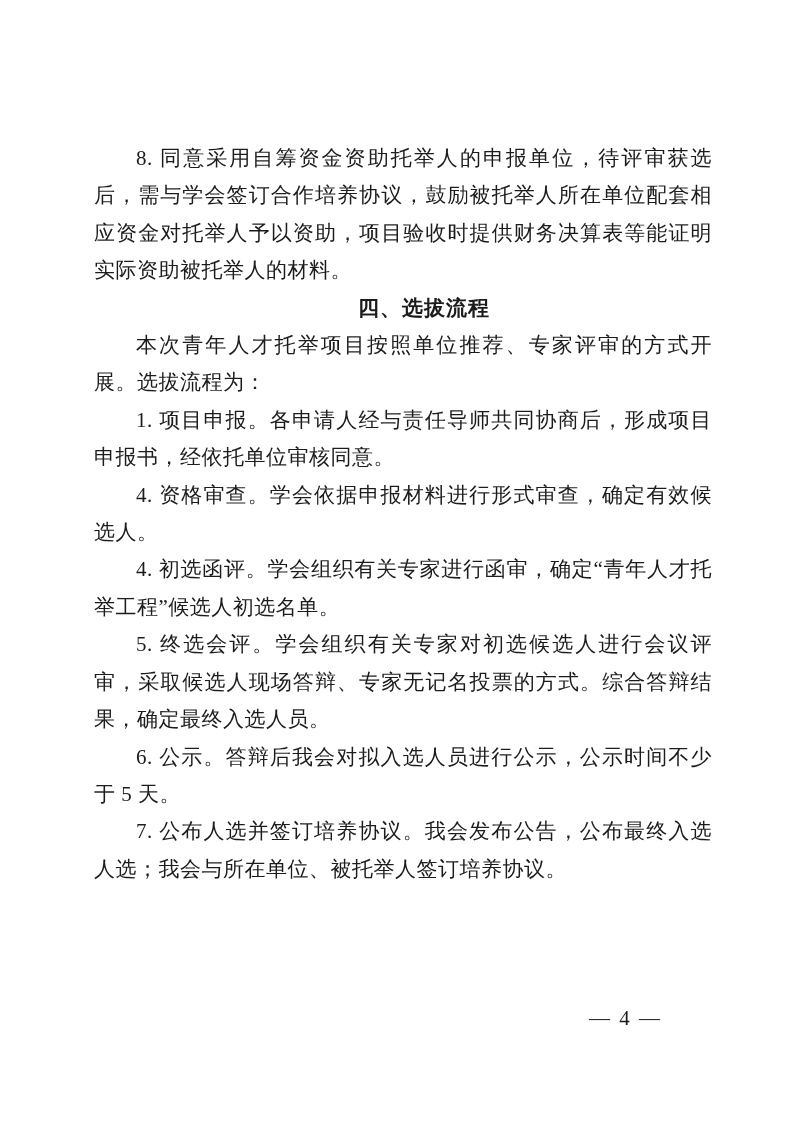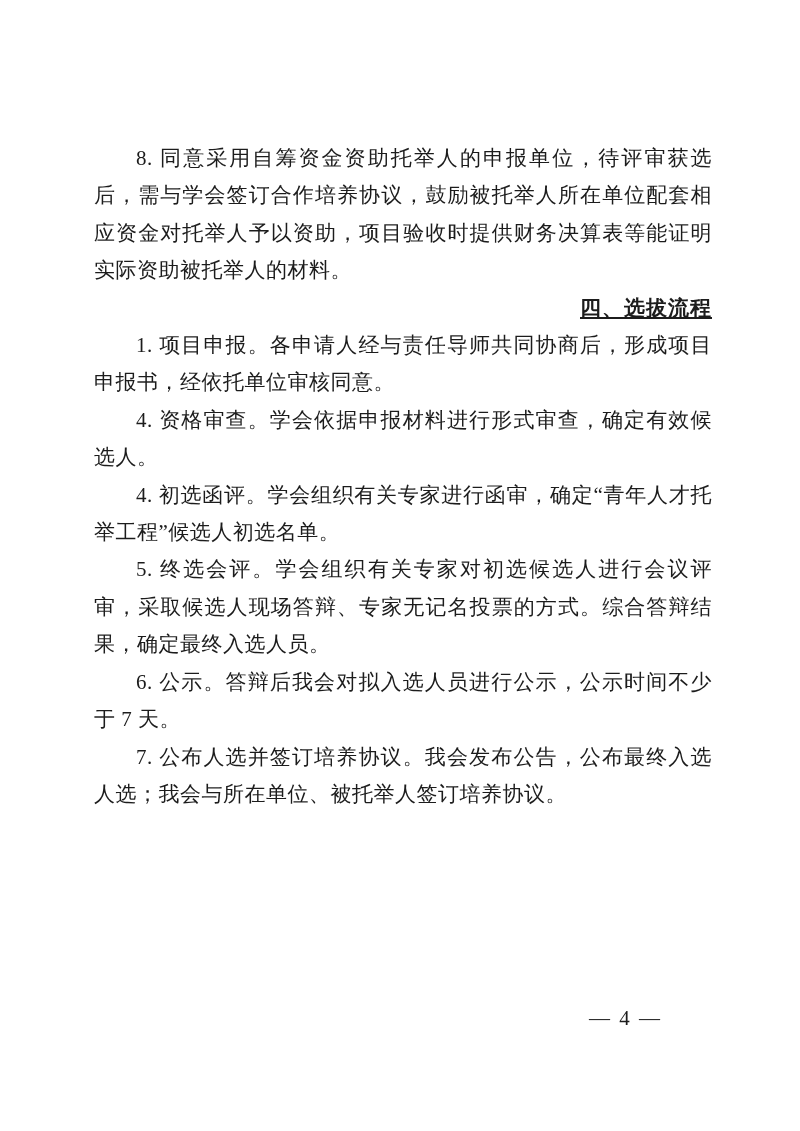--- a/index.html
+++ b/index.html
@@ -26,43 +26,43 @@
     margin: 0;
     padding: 0;
     font-size: 21px;
     line-height: 37.4px;
     text-indent: 2em;
     text-align: justify;
     letter-spacing: 0.5px;
   }
   .content p.heading {
     font-weight: bold;
-    text-align: right;
+    text-align: center;
     letter-spacing: 1px;
-    text-decoration: underline;
   }
   .footer {
     position: absolute;
     top: 1006px;
     right: 138px;
     font-size: 21px;
     letter-spacing: 2px;
     color: #1c1c1c;
     white-space: nowrap;
   }
 </style>
 </head>
 <body>
 
 <div class="page">
   <div class="content">
     <p class="body">8. 同意采用自筹资金资助托举人的申报单位，待评审获选后，需与学会签订合作培养协议，鼓励被托举人所在单位配套相应资金对托举人予以资助，项目验收时提供财务决算表等能证明实际资助被托举人的材料。</p>
     <p class="heading">四、选拔流程</p>
+    <p class="body">本次青年人才托举项目按照单位推荐、专家评审的方式开展。选拔流程为：</p>
     <p class="body">1. 项目申报。各申请人经与责任导师共同协商后，形成项目申报书，经依托单位审核同意。</p>
     <p class="body">4. 资格审查。学会依据申报材料进行形式审查，确定有效候选人。</p>
     <p class="body">4. 初选函评。学会组织有关专家进行函审，确定“青年人才托举工程”候选人初选名单。</p>
     <p class="body">5. 终选会评。学会组织有关专家对初选候选人进行会议评审，采取候选人现场答辩、专家无记名投票的方式。综合答辩结果，确定最终入选人员。</p>
-    <p class="body">6. 公示。答辩后我会对拟入选人员进行公示，公示时间不少于 7 天。</p>
+    <p class="body">6. 公示。答辩后我会对拟入选人员进行公示，公示时间不少于 5 天。</p>
     <p class="body">7. 公布人选并签订培养协议。我会发布公告，公布最终入选人选；我会与所在单位、被托举人签订培养协议。</p>
   </div>
 
   <div class="footer">— 4 —</div>
 </div>
 
 </body></html>

